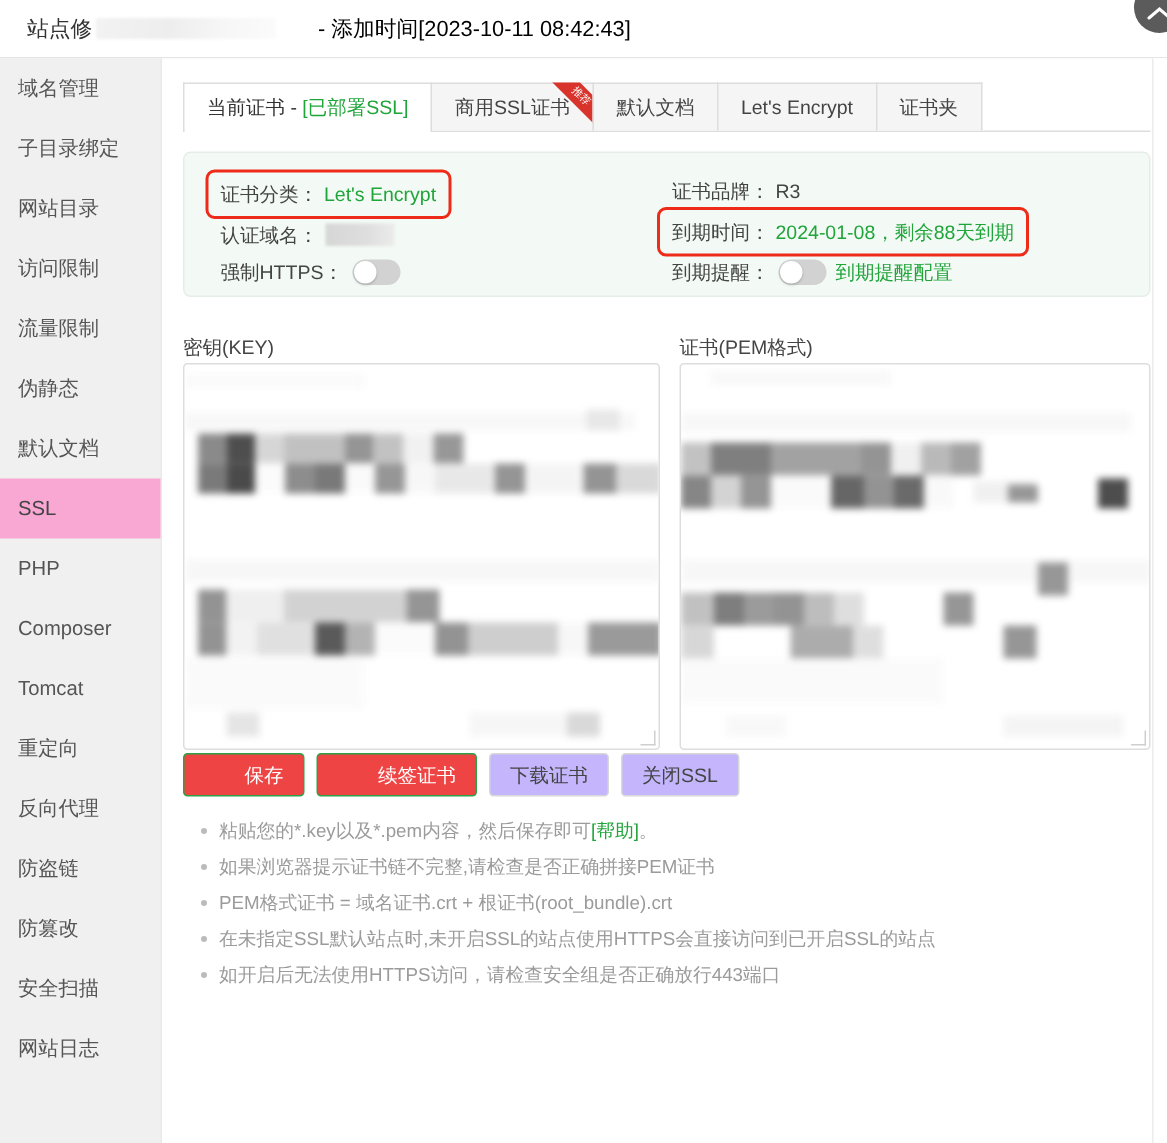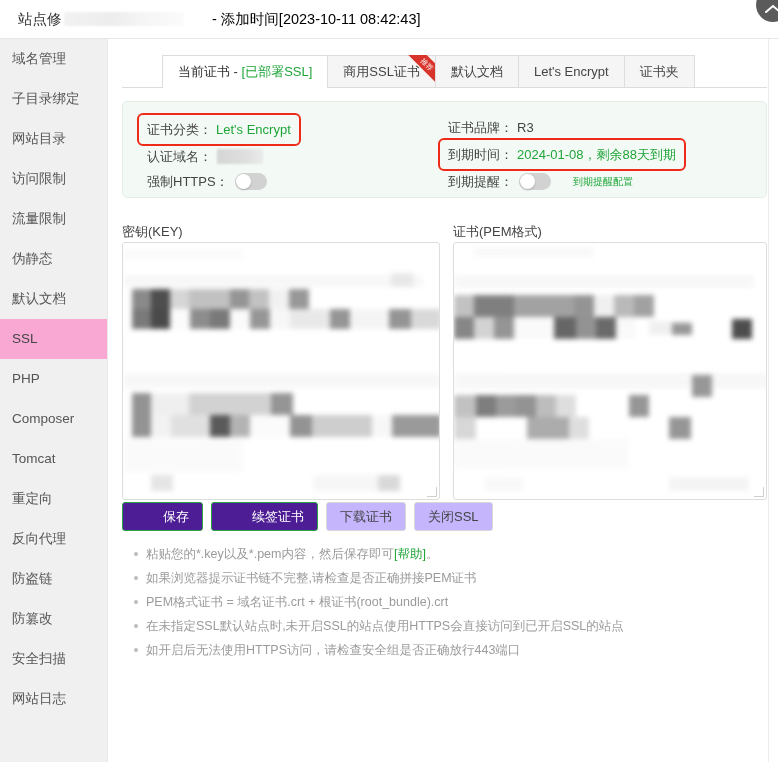--- a/index.html
+++ b/index.html
@@ -135,21 +135,20 @@
     margin-right: -1px;
     cursor: pointer;
     white-space: nowrap;
     box-sizing: border-box;
   }
   .tab.active {
     background: #ffffff;
     color: #333;
     height: 33px;
     z-index: 3;
-    margin-left: 40px;
   }
   .tab .deployed { color: #20a53a; }
   .ribbon {
     position: absolute;
     right: -1px;
     top: -1px;
     width: 34px;
     height: 34px;
     overflow: hidden;
     pointer-events: none;
@@ -225,23 +224,23 @@
   .toggle .knob {
     position: absolute;
     left: 1px; top: 1px;
     width: 15px; height: 15px;
     background: #fff;
     border-radius: 50%;
     box-shadow: 0 1px 2px rgba(0,0,0,.2);
   }
   .link-green {
     color: #20a53a;
-    margin-left: 22px;
+    margin-left: 6px;
     cursor: pointer;
-    font-size: 10px;
+    font-size: 13px;
   }
 
   
   .field-label {
     position: absolute;
     font-size: 13px;
     color: #444;
   }
   .ta {
     position: absolute;
@@ -277,21 +276,21 @@
     height: 29px;
     line-height: 27px;
     padding: 0 13px;
     font-size: 13px;
     border-radius: 3px;
     cursor: pointer;
     box-sizing: border-box;
     white-space: nowrap;
   }
   .btn-green {
-    background: #4c1d95;
+    background: #ef4444;
     color: #fff;
     border: 1px solid #2ba245;
     padding-left: 40px;
   }
   .btn-white {
     background: #c4b5fd;
     color: #444;
     border: 1px solid #d8d8d8;
   }
 

